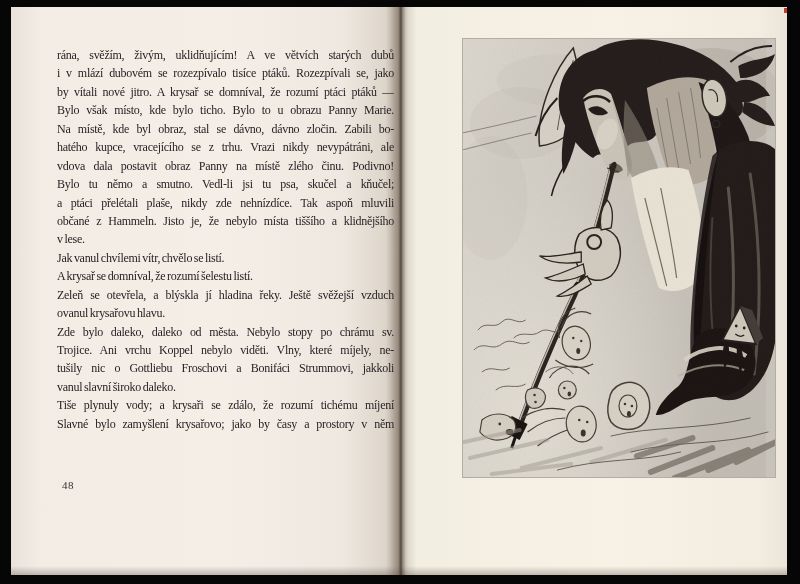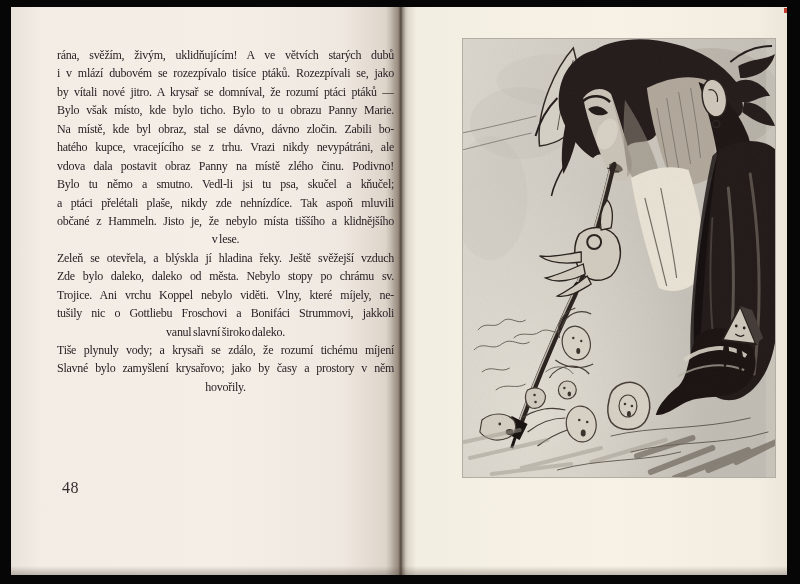--- a/index.html
+++ b/index.html
@@ -12,22 +12,22 @@
   .page-left{width:390px;
     background:linear-gradient(90deg,#e9e2da 0%,#f2ece5 7%,#f4eee7 55%,#efe8e0 85%,#ddd5ca 96%,#9c9085 100%);}
   .page-right{width:386px;
     background:linear-gradient(90deg,#8d8275 0%,#d8d1c5 1.2%,#f3eee2 4%,#f7f1e6 55%,#f3ede1 93%,#ece6da 100%);}
   .gutter-shadow{position:absolute;left:379px;top:0;width:18px;height:100%;z-index:3;pointer-events:none;
     background:linear-gradient(90deg,rgba(110,90,72,0) 0%,rgba(110,90,72,.25) 45%,rgba(45,33,25,.6) 60%,rgba(45,33,25,.18) 70%,rgba(255,252,244,0) 100%);}
   .text-block{position:absolute;left:46px;top:39px;width:337px;overflow:hidden;
     color:#292226;font-size:12px;font-weight:500;letter-spacing:-0.28px;word-spacing:-1px;}
   .tl{height:18.45px;line-height:18.45px;white-space:nowrap;}
   .tl.just{text-align:justify;text-align-last:justify;}
-  .tl.plain{text-align:center;}
-  .pagenum{position:absolute;left:51px;top:472px;font-size:16px;letter-spacing:.5px;color:#342c2e;}
+  .tl.plain{text-align:left;}
+  .pagenum{position:absolute;left:51px;top:472px;font-size:11px;letter-spacing:.5px;color:#342c2e;}
   .illustration{position:absolute;left:61px;top:31px;width:314px;height:440px;}
   .illustration svg{display:block;width:100%;height:100%;}
   .red-mark{position:absolute;left:784px;top:8px;width:3px;height:5px;background:#c23b2e;z-index:5;}
 </style>
 </head>
 <body>
 
 <div class="frame">
   <div class="spread">
 
@@ -37,28 +37,30 @@
           <div class="tl just">i v mlází dubovém se rozezpívalo tisíce ptáků. Rozezpívali se, jako</div>
           <div class="tl just">by vítali nové jitro. A krysař se domníval, že rozumí ptáci ptáků —</div>
           <div class="tl just">Bylo však místo, kde bylo ticho. Bylo to u obrazu Panny Marie.</div>
           <div class="tl just">Na místě, kde byl obraz, stal se dávno, dávno zločin. Zabili bo-</div>
           <div class="tl just">hatého kupce, vracejícího se z trhu. Vrazi nikdy nevypátráni, ale</div>
           <div class="tl just">vdova dala postavit obraz Panny na místě zlého činu. Podivno!</div>
           <div class="tl just">Bylo tu němo a smutno. Vedl-li jsi tu psa, skučel a kňučel;</div>
           <div class="tl just">a ptáci přelétali plaše, nikdy zde nehnízdíce. Tak aspoň mluvili</div>
           <div class="tl just">občané z Hammeln. Jisto je, že nebylo místa tiššího a klidnějšího</div>
           <div class="tl plain">v lese.</div>
+          <div class="tl plain">Jak vanul chvílemi vítr, chvělo se listí.</div>
+          <div class="tl plain">A krysař se domníval, že rozumí šelestu listí.</div>
           <div class="tl just">Zeleň se otevřela, a blýskla jí hladina řeky. Ještě svěžejší vzduch</div>
+          <div class="tl plain">ovanul krysařovu hlavu.</div>
           <div class="tl just">Zde bylo daleko, daleko od města. Nebylo stopy po chrámu sv.</div>
           <div class="tl just">Trojice. Ani vrchu Koppel nebylo viděti. Vlny, které míjely, ne-</div>
           <div class="tl just">tušily nic o Gottliebu Froschovi a Bonifáci Strummovi, jakkoli</div>
           <div class="tl plain">vanul slavní široko daleko.</div>
           <div class="tl just">Tiše plynuly vody; a krysaři se zdálo, že rozumí tichému míjení</div>
           <div class="tl just">Slavné bylo zamyšlení krysařovo; jako by časy a prostory v něm</div>
-          <div class="tl plain">hovořily.</div>
         </div>
       <div class="pagenum">48</div>
     </div>
 
     <div class="page page-right">
       <div class="illustration">
         <svg viewBox="0 0 316 440" preserveAspectRatio="none">
           <defs>
             <linearGradient id="wash" x1="0" y1="0" x2="1" y2="0.35">
               <stop offset="0" stop-color="#dcd8cf"></stop>

